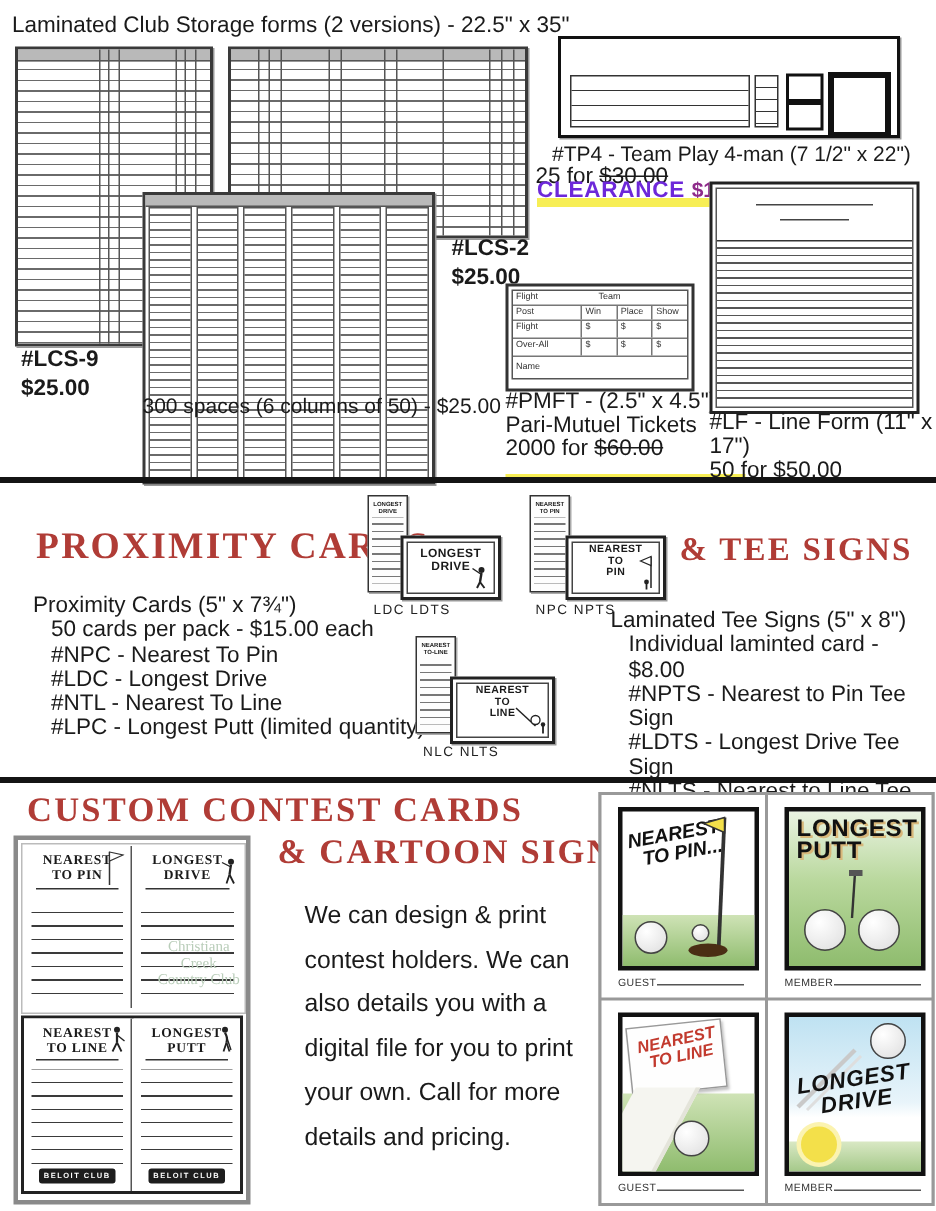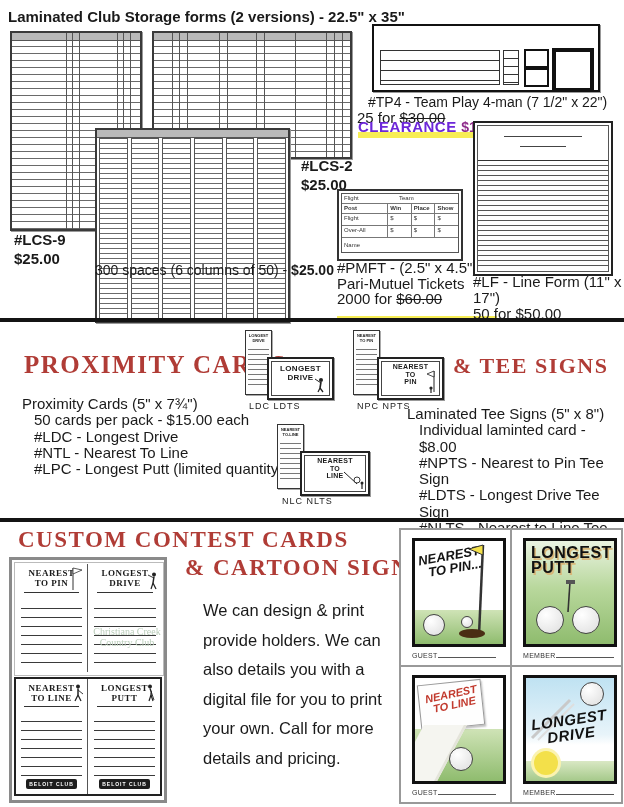--- a/index.html
+++ b/index.html
@@ -1,19 +1,19 @@
 <!DOCTYPE html>
 <html><head>
 <meta charset="utf-8">
 <style>
   html,body{margin:0;padding:0;background:#fff;}
   body{font-family:"Liberation Sans",sans-serif;color:#1a1a1a;}
   .page{position:relative;width:624px;height:807px;background:#fff;overflow:hidden;}
   .abs{position:absolute;}
-  .bold{font-weight:bold;}
+  .bold{font-weight:normal;}
   .strike{text-decoration:line-through;}
   .divider{position:absolute;left:0;width:624px;height:4px;background:#141414;}
   .red-head{font-family:"Liberation Serif",serif;font-weight:bold;color:#b03c36;letter-spacing:1.5px;}
   .clearance{font-weight:bold;color:#6d28d9;font-size:15px;letter-spacing:.5px;}
   .clearance-price{color:#8e2b8a;font-weight:bold;}
   .hl-bar{position:absolute;height:6px;background:#f7ee55;}
   
   .form-box{position:absolute;background:#fff;border:2px solid #3a3a3a;box-shadow:1px 1px 0 #999;}
   .hlines{background:repeating-linear-gradient(to bottom,transparent 0,transparent 6px,#6a6a6a 6px,#6a6a6a 7px);}
   .topband{position:absolute;left:0;top:0;width:100%;height:7px;background:#b9b9b9;border-bottom:1px solid #555;}
@@ -171,20 +171,21 @@
   </div>
 
   <div class="divider" style="top:318px;"></div>
 
   <div class="abs red-head" style="left:24px;top:351px;font-size:25px;">PROXIMITY CARDS</div>
   <div class="abs red-head" style="left:453px;top:353px;font-size:22px;">&amp; TEE SIGNS</div>
 
   <div class="abs" style="left:22px;top:396px;font-size:15px;line-height:16.3px;">
     <div>Proximity Cards (5" x 7¾")</div>
     <div style="padding-left:12px;">50 cards per pack - $15.00 each</div>
+    <div style="padding-left:12px;">#NPC - Nearest To Pin</div>
     <div style="padding-left:12px;">#LDC - Longest Drive</div>
     <div style="padding-left:12px;">#NTL - Nearest To Line</div>
     <div style="padding-left:12px;">#LPC - Longest Putt (limited quantity)</div>
   </div>
 
   <div class="abs" style="left:407px;top:406px;font-size:15px;line-height:16.3px;">
     <div>Laminated Tee Signs (5" x 8")</div>
     <div style="padding-left:12px;">Individual laminted card - $8.00</div>
     <div style="padding-left:12px;">#NPTS - Nearest to Pin Tee Sign</div>
     <div style="padding-left:12px;">#LDTS - Longest Drive Tee Sign</div>
@@ -278,21 +279,21 @@
         </div>
         <svg class="abs" style="right:2px;top:8px;" width="12" height="18" viewBox="0 0 12 18">
           <circle cx="7" cy="2.5" r="2" fill="#222"></circle>
             <line x1="7" y1="4.5" x2="6" y2="11" stroke="#222" stroke-width="1.5"></line>
             <line x1="6" y1="11" x2="4" y2="17" stroke="#222" stroke-width="1.2"></line>
             <line x1="6" y1="11" x2="9" y2="17" stroke="#222" stroke-width="1.2"></line>
             <line x1="7" y1="6" x2="1" y2="3" stroke="#222" stroke-width="0.9"></line>
         </svg>
         <div class="subrule" style="margin-top:4px;"></div>
         <div class="clines" style="top:36px;bottom:4px;"></div>
-        <div class="watermark" style="left:4px;right:0;top:62px;">
+        <div class="watermark" style="left:15px;right:0;top:62px;">
           <div>Christiana Creek</div>
           <div>Country Club</div>
         </div>
       </div>
     </div>
 
     <div class="abs" style="left:2px;top:117px;width:148px;height:119px;background:#fff;border:2px solid #222;box-sizing:border-box;">
       <div class="ccard" style="left:0px;top:0px;width:71px;height:115px;border-right:1px solid #555;">
         <div class="ctitle">
           <div>NEAREST</div>
@@ -323,21 +324,21 @@
         </svg>
         <div class="subrule" style="margin-top:3px;"></div>
         <div class="clines" style="top:34px;bottom:18px;"></div>
         <div class="ribbon">BELOIT CLUB</div>
       </div>
     </div>
   </div>
 
   <div class="abs" style="left:203px;top:596px;font-size:16.5px;line-height:29.5px;width:200px;">
     <div>We can design &amp; print</div>
-    <div>provide holders. We can</div>
+    <div>contest holders. We can</div>
     <div>also details you with a</div>
     <div>digital file for you to print</div>
     <div>your own. Call for more</div>
     <div>details and pricing.</div>
   </div>
 
   <div class="cartoon-grid" style="left:399px;top:528px;width:220px;height:272px;">
 
     <div class="cgcell">
       <div class="cframe">

